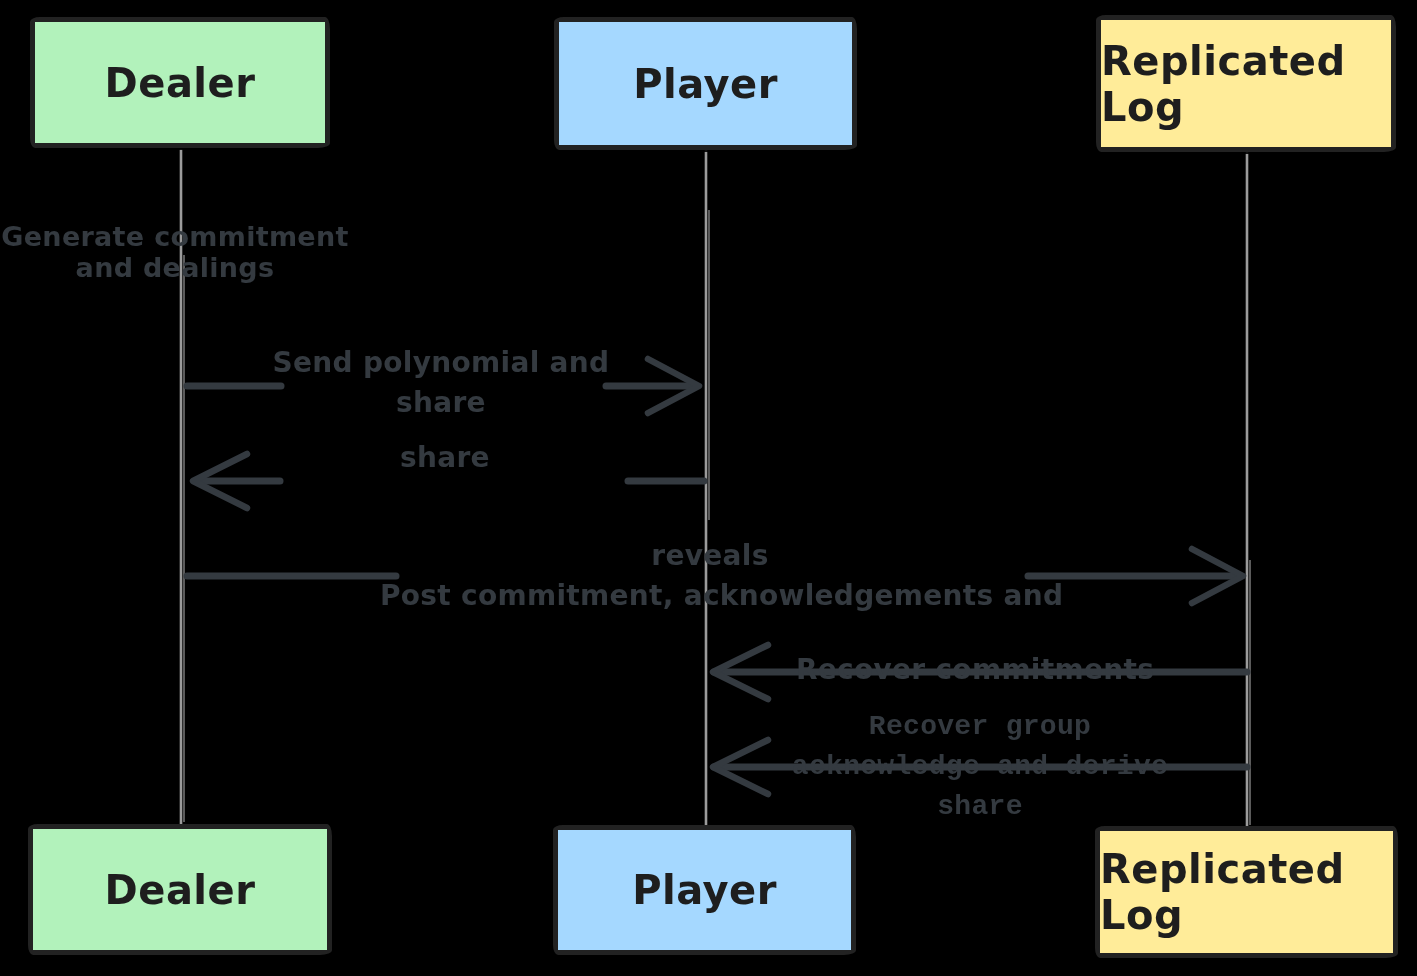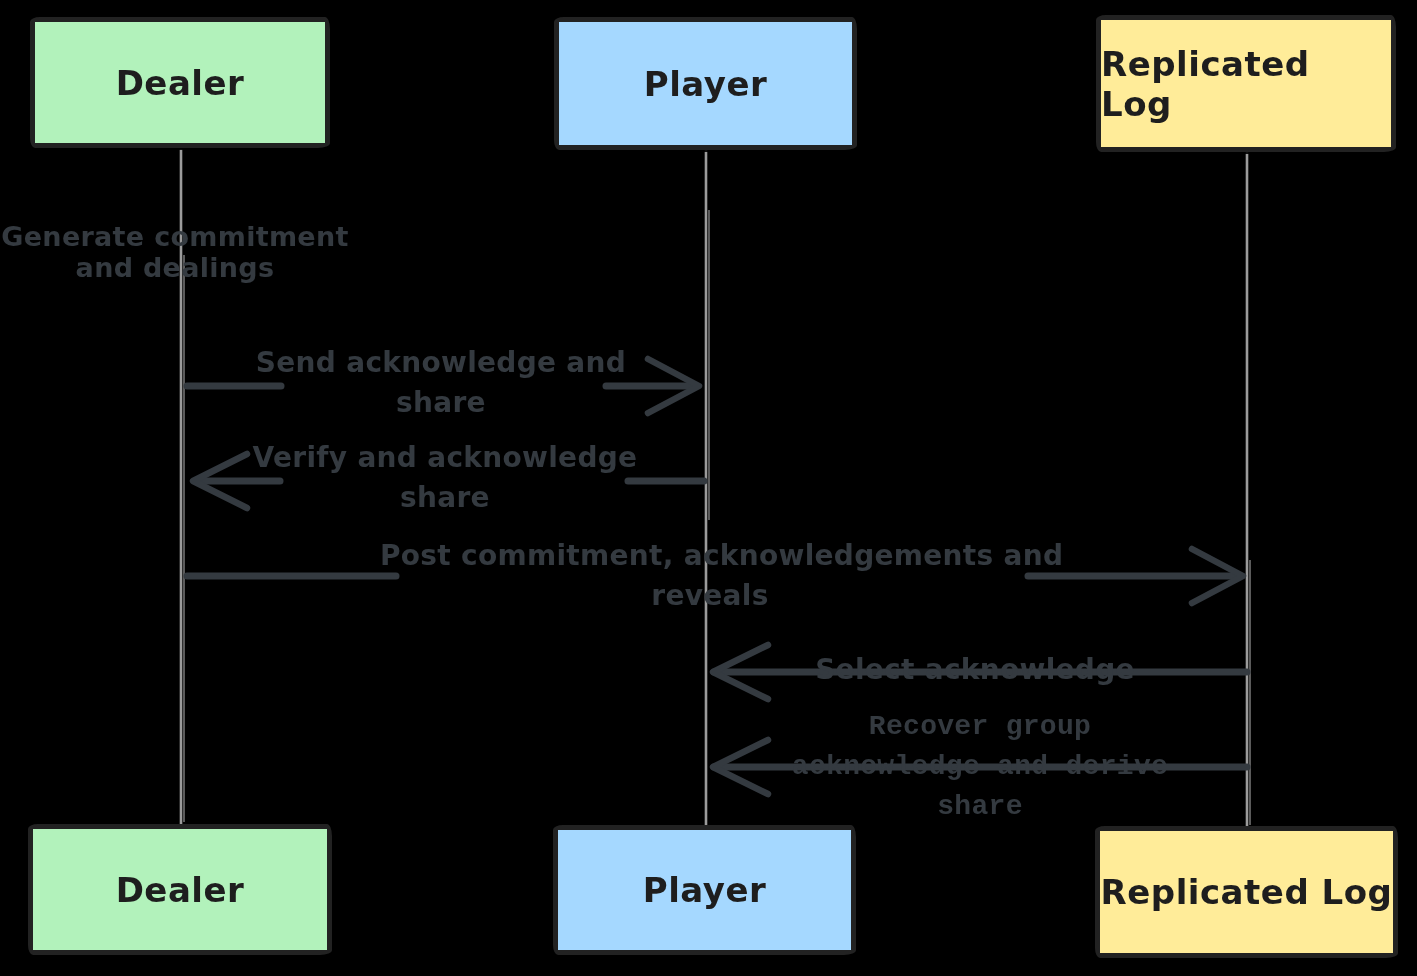--- a/index.html
+++ b/index.html
@@ -26,21 +26,21 @@
   .actor-box {
     position: absolute;
     z-index: 2;
     display: flex;
     align-items: center;
     justify-content: center;
     border: 5px solid #222222;
     border-radius: 10px 5px 12px 5px / 5px 12px 5px 10px;
     box-sizing: border-box;
     color: #1e1e1e;
-    font-size: 34px;
+    font-size: 40px;
     font-weight: bold;
     letter-spacing: 0.5px;
     box-shadow: 2px 2px 0 rgba(0,0,0,0.9);
   }
   .msg-label {
     position: absolute;
     z-index: 3;
     color: #343a40;
     font-size: 28px;
     font-weight: bold;
@@ -135,36 +135,35 @@
   <div class="actor-box" style="left: 1095px; top: 826px; width: 303px; height: 132px; background-color: rgb(255, 236, 153);">
     <span>Replicated Log</span>
   </div>
 
   <div class="note-label" style="left:-25px; top:221px; width:400px;">
     <span class="line">Generate commitment</span>
     <span class="line">and dealings</span>
   </div>
 
   <div class="msg-label" style="left:191px; top:343px; width:500px;">
-    <span class="line">Send acknowledge and</span>
+    <span class="line">Send polynomial and</span>
     <span class="line">share</span>
   </div>
 
   <div class="msg-label" style="left:195px; top:438px; width:500px;">
-    <span class="line">Verify and acknowledge</span>
     <span class="line">share</span>
   </div>
 
   <div class="msg-label" style="left:380px; top:536px; width:660px;">
+    <span class="line">reveals</span>
     <span class="line">Post commitment, acknowledgements and</span>
-    <span class="line">reveals</span>
   </div>
 
   <div class="msg-label" style="left:725px; top:650px; width:500px;">
-    <span class="line">Select acknowledge</span>
+    <span class="line">Recover commitments</span>
   </div>
 
   <div class="msg-label" style="left:730px; top:707px; width:500px;font-family:Liberation Mono, monospace;">
     <span class="line">Recover group</span>
     <span class="line">acknowledge and derive</span>
     <span class="line">share</span>
   </div>
 
 </div>
 

